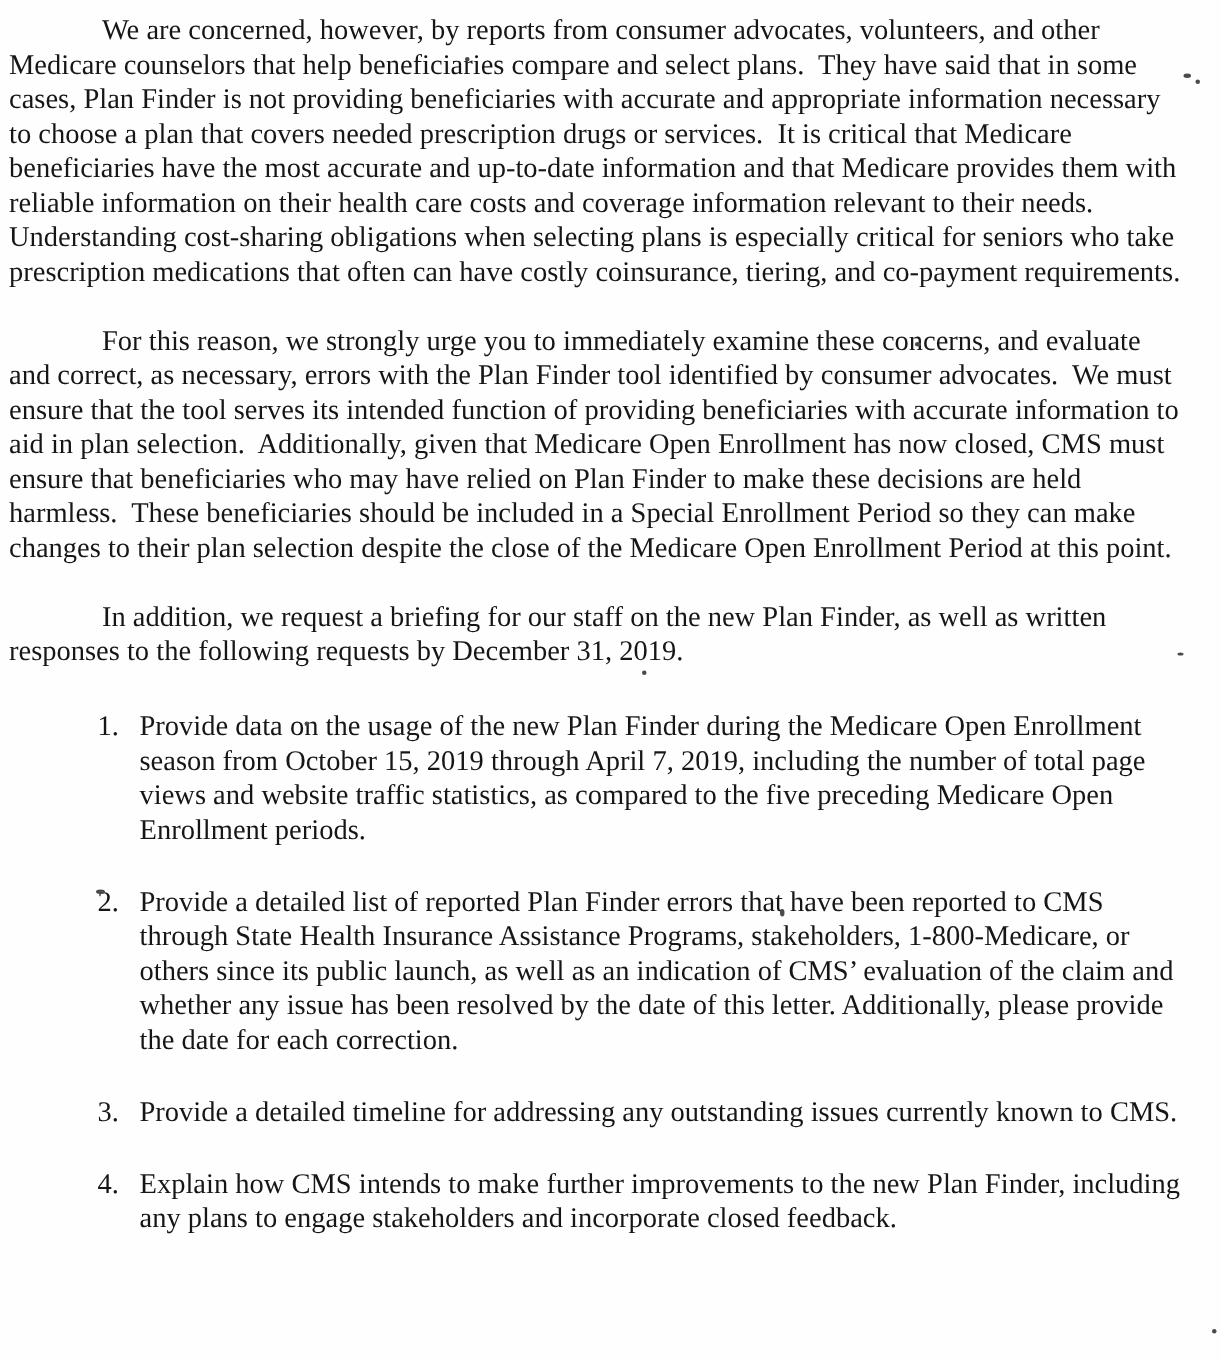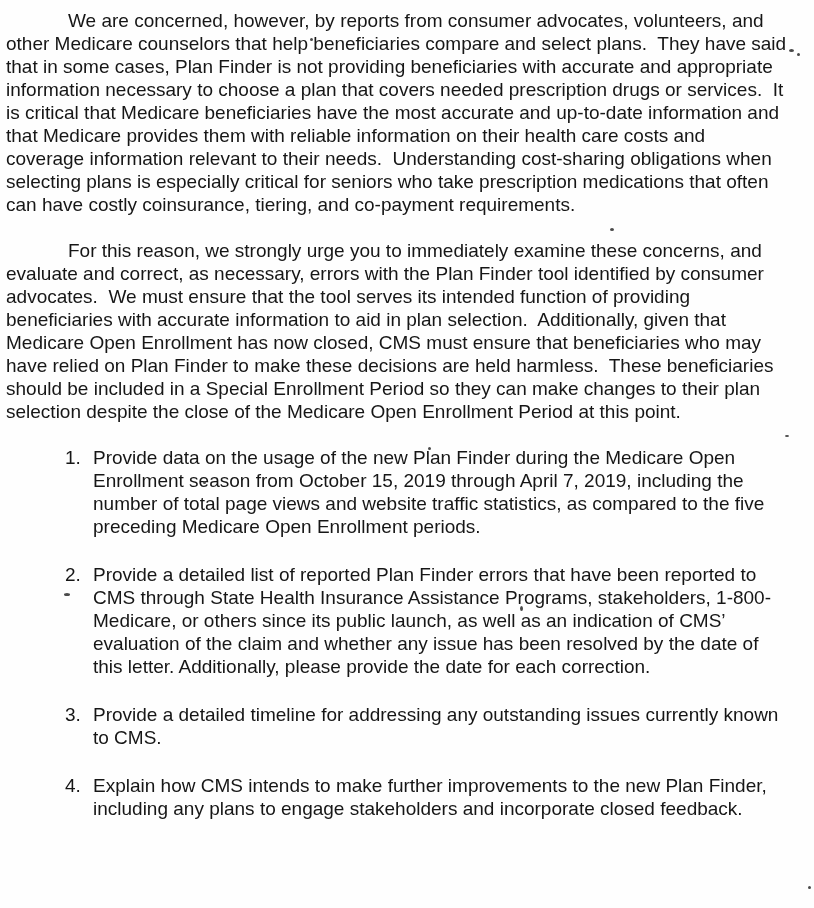--- a/index.html
+++ b/index.html
@@ -7,21 +7,21 @@
     padding: 0;
     background: #ffffff;
   }
   .page {
     position: relative;
     width: 814px;
     height: 908px;
     box-sizing: border-box;
     background: #fefefe;
     color: #161616;
-    font-family: Liberation Sans, sans-serif;
+    font-family: Liberation Serif, serif;
     font-size: 19px;
     line-height: 23px;
     padding: 9px 26px 0 6px;
     overflow: hidden;
     -webkit-font-smoothing: antialiased;
   }
   p.para {
     margin: 0 0 23px 0;
     text-indent: 62px;
     white-space: pre-wrap;
@@ -56,20 +56,21 @@
 </style>
 </head>
 <body>
 
 <div class="page">
 
   <p class="para">We are concerned, however, by reports from consumer advocates, volunteers, and other Medicare counselors that help beneficiaries compare and select plans.  They have said that in some cases, Plan Finder is not providing beneficiaries with accurate and appropriate information necessary to choose a plan that covers needed prescription drugs or services.  It is critical that Medicare beneficiaries have the most accurate and up-to-date information and that Medicare provides them with reliable information on their health care costs and coverage information relevant to their needs.  Understanding cost-sharing obligations when selecting plans is especially critical for seniors who take prescription medications that often can have costly coinsurance, tiering, and co-payment requirements.</p>
 
   <p class="para">For this reason, we strongly urge you to immediately examine these concerns, and evaluate and correct, as necessary, errors with the Plan Finder tool identified by consumer advocates.  We must ensure that the tool serves its intended function of providing beneficiaries with accurate information to aid in plan selection.  Additionally, given that Medicare Open Enrollment has now closed, CMS must ensure that beneficiaries who may have relied on Plan Finder to make these decisions are held harmless.  These beneficiaries should be included in a Special Enrollment Period so they can make changes to their plan selection despite the close of the Medicare Open Enrollment Period at this point.</p>
 
+  <p class="para last-before-list">In addition, we request a briefing for our staff on the new Plan Finder, as well as written responses to the following requests by December 31, 2019.</p>
 
   <div class="olist">
 
     <div class="list-item">
       <span class="num">1.</span>
       <div class="itext">Provide data on the usage of the new Plan Finder during the Medicare Open Enrollment season from October 15, 2019 through April 7, 2019, including the number of total page views and website traffic statistics, as compared to the five preceding Medicare Open Enrollment periods.</div>
     </div>
 
     <div class="list-item">
       <span class="num">2.</span>

